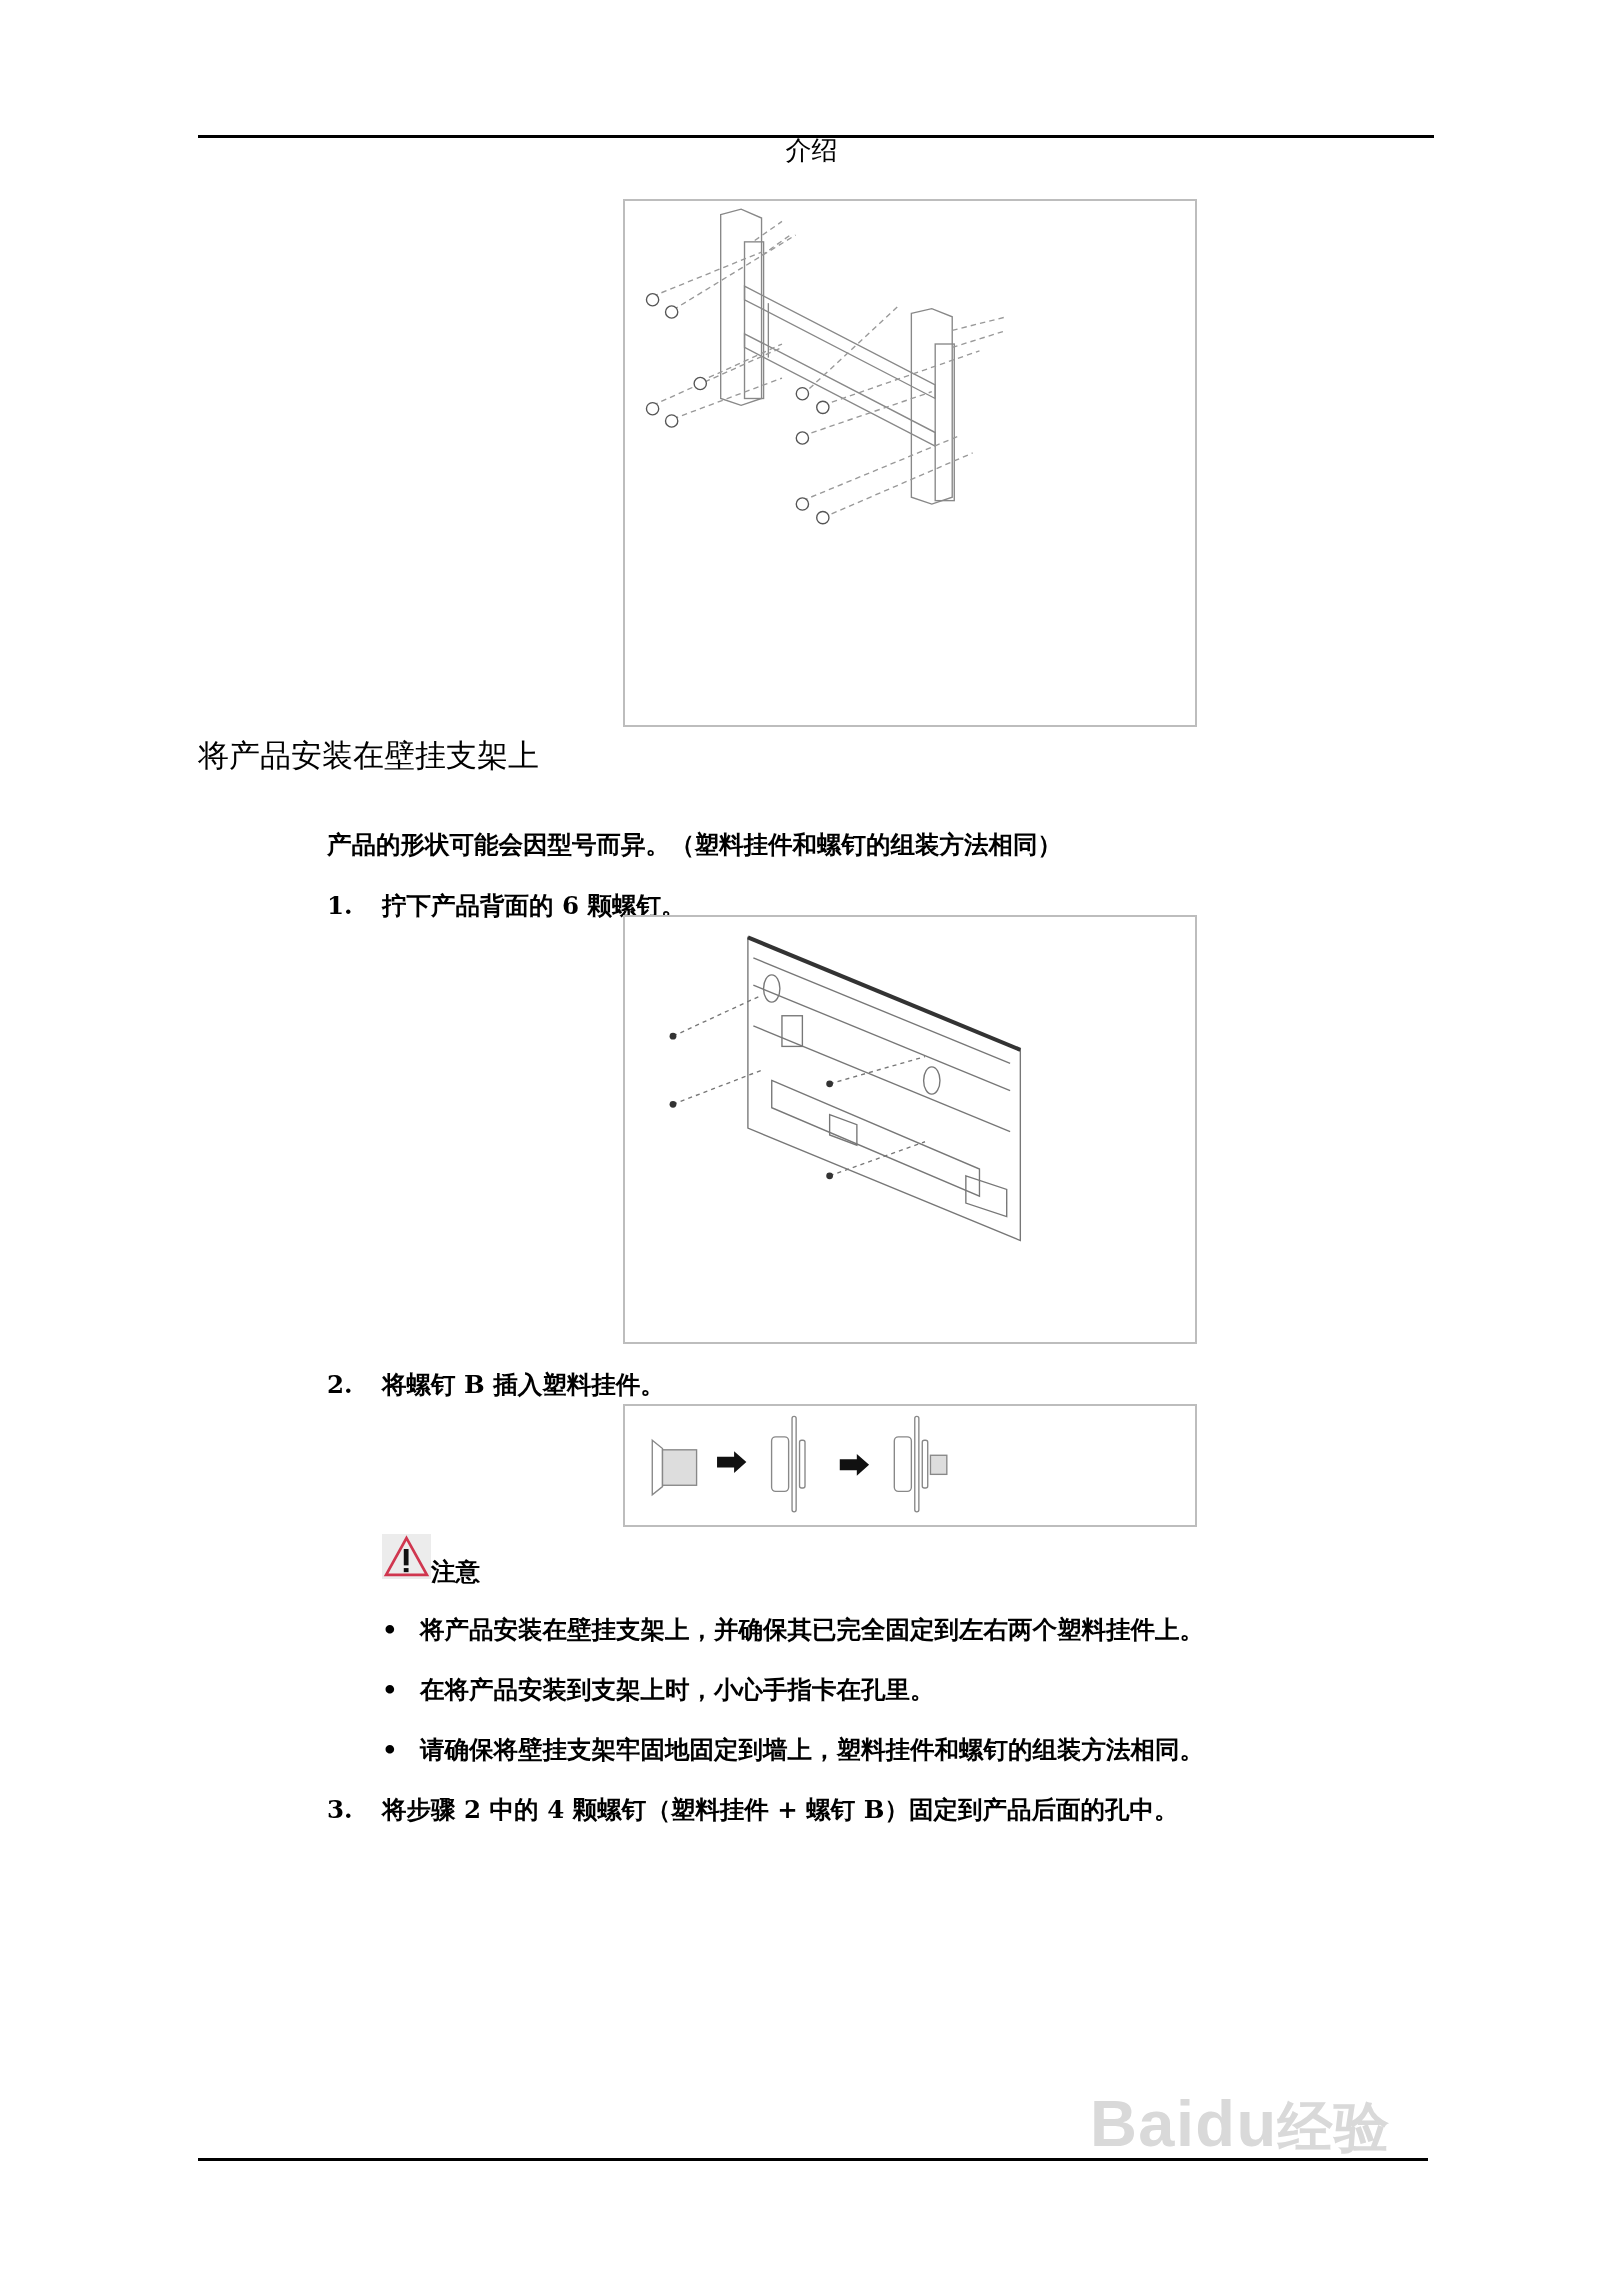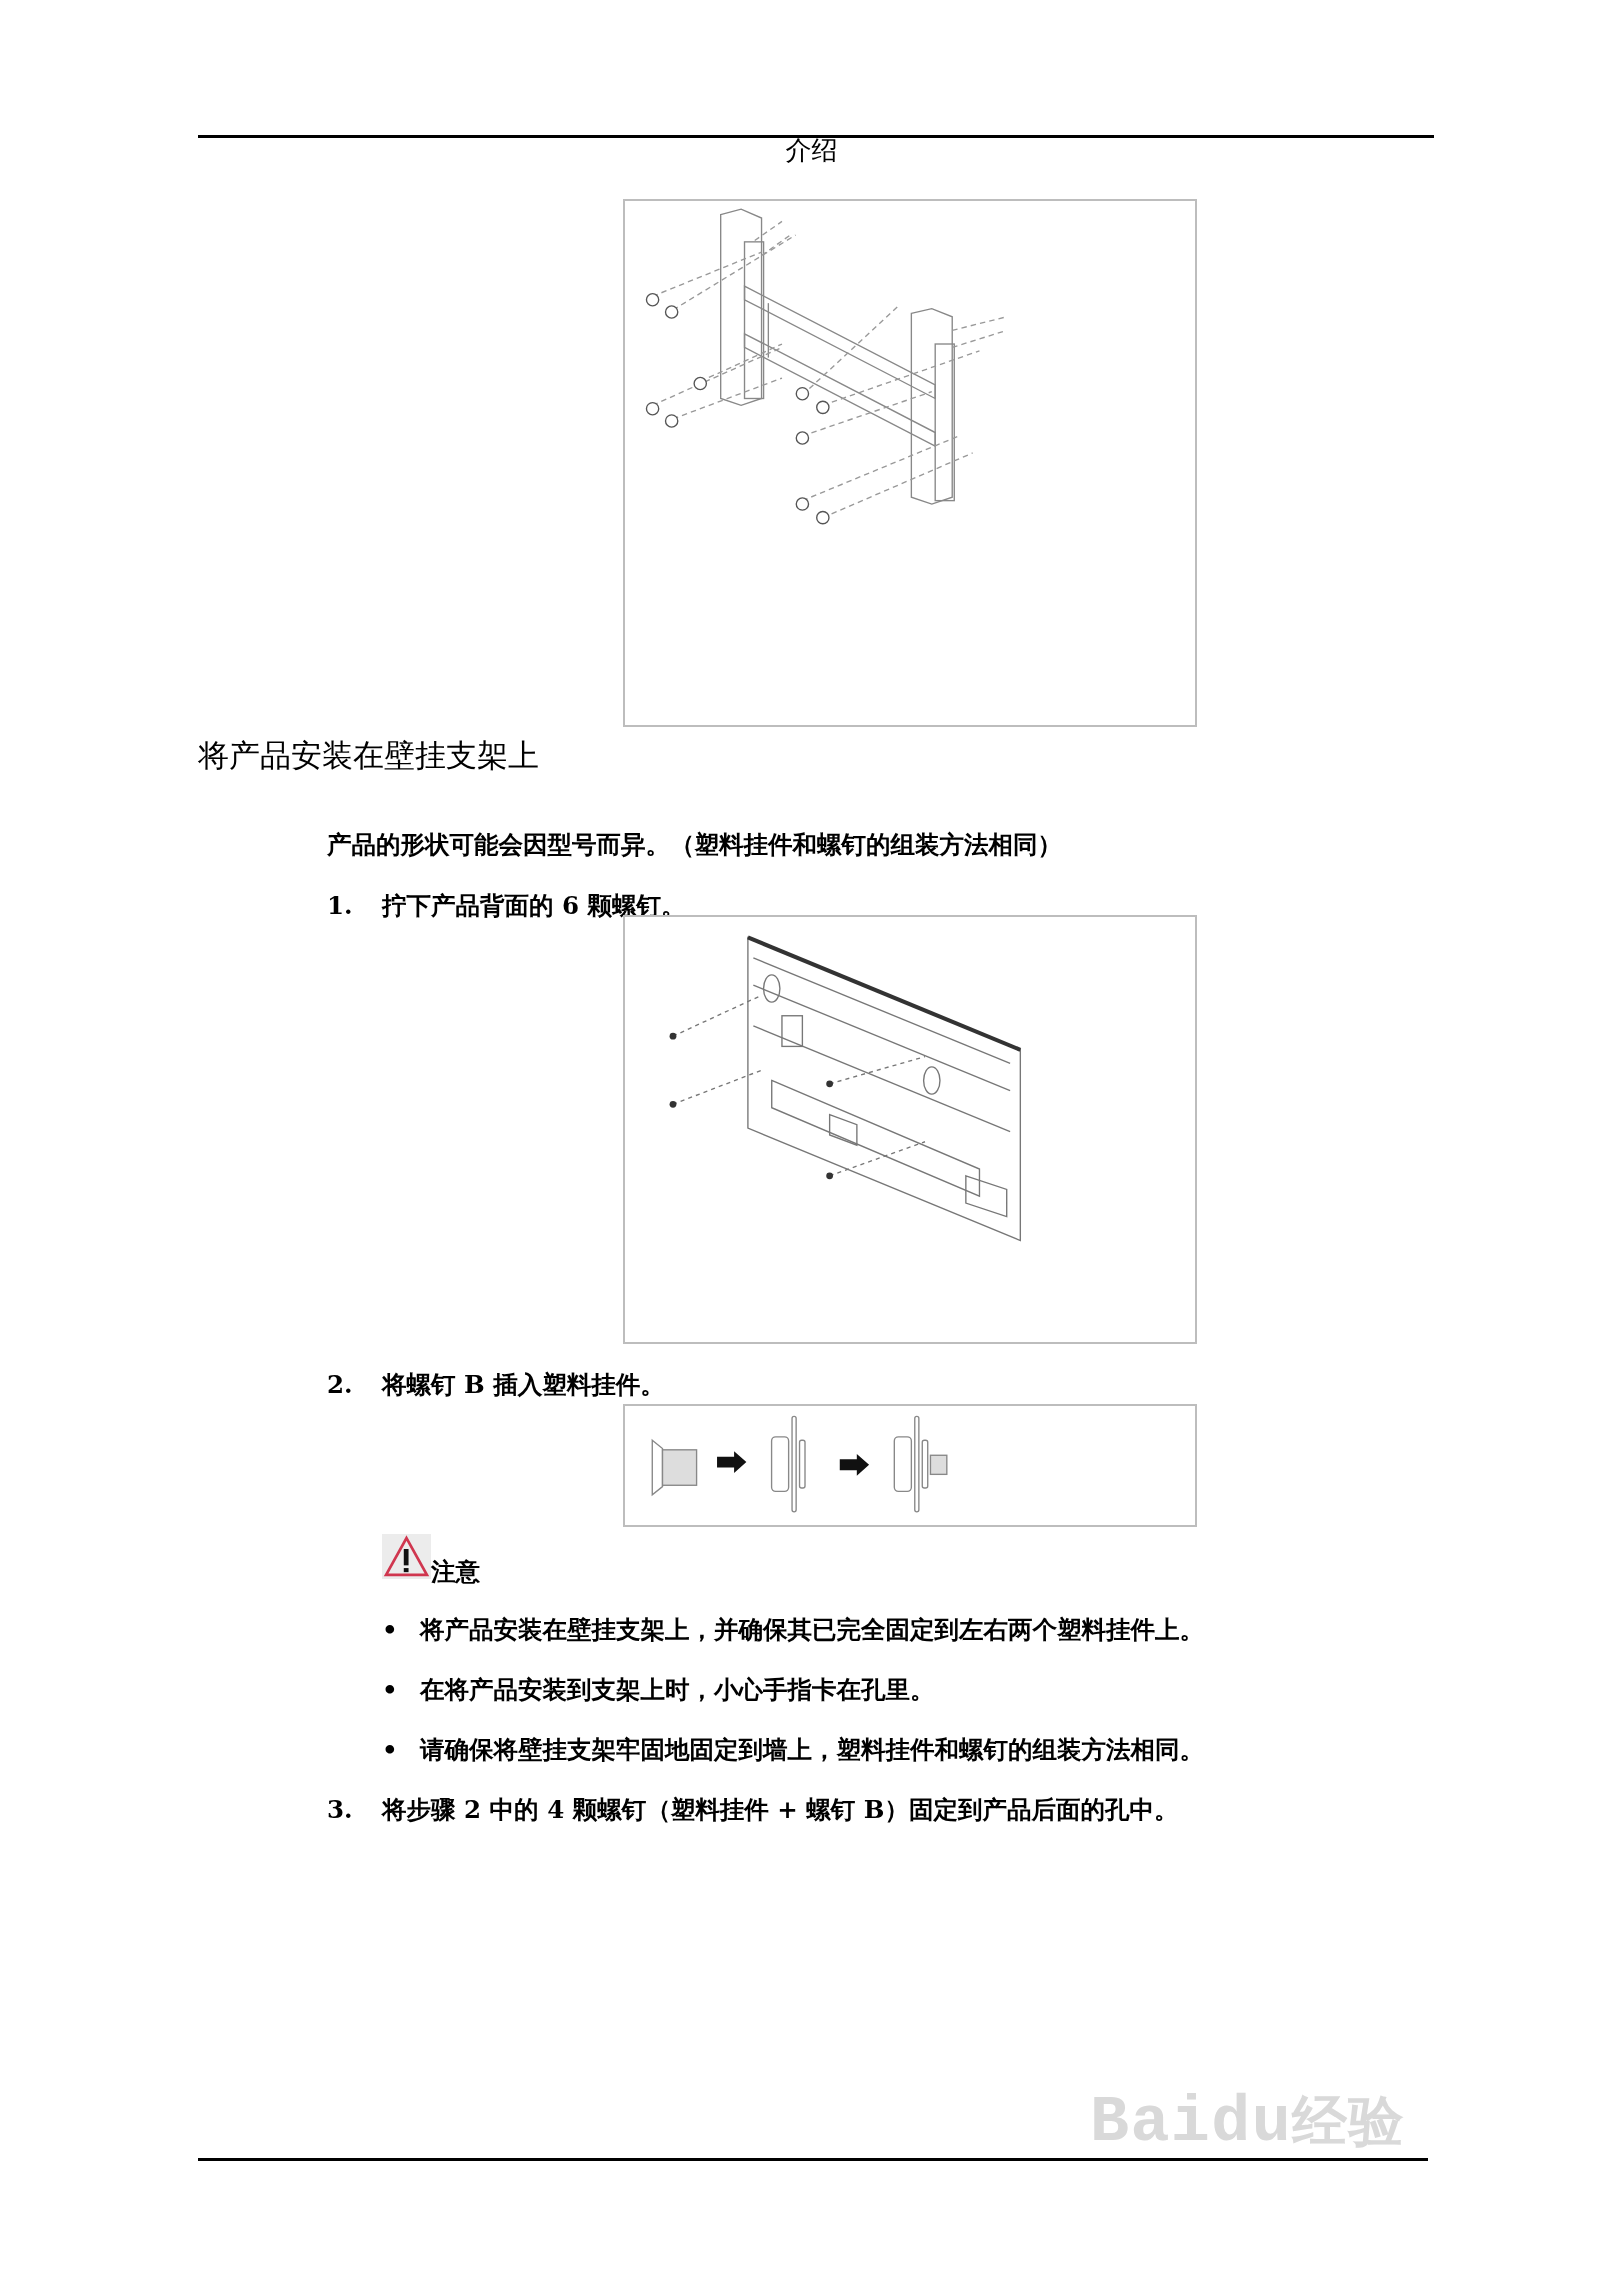--- a/index.html
+++ b/index.html
@@ -9,21 +9,21 @@
   }
   .abs { position: absolute; }
   .header-title { left: 0; width: 1623px; top: 97px; text-align: center; font-size: 26px; line-height: 30px; margin-top: 38px; }
   .rule { background: #000; height: 2px; }
   .figure { border: 2px solid #bdbdbd; background: #fff; box-sizing: border-box; }
   .h2 { font-size: 31px; line-height: 38px; }
   .body-text { font-size: 24.5px; line-height: 30px; white-space: nowrap; font-weight: bold; }
   .num { display: inline-block; width: 55px; }
   .bullet { display: inline-block; width: 38px; }
   .warn-box { background: #ececec; width: 49px; height: 45px; }
-  .watermark { color: #d9d9d9; font-family: Liberation Mono, monospace; }
+  .watermark { color: #d9d9d9; font-family: Liberation Sans, sans-serif; }
   svg { display: block; }
 </style>
 </head>
 <body>
 
 <div class="abs header-title">介绍</div>
 <div class="abs rule" style="left:198px; top:135px; width:1236px; height:2.7px;"></div>
 
 <div class="abs figure" style="left:623px; top:199px; width:574px; height:528px;">
   <svg width="570" height="523" viewBox="0 0 836 768">

